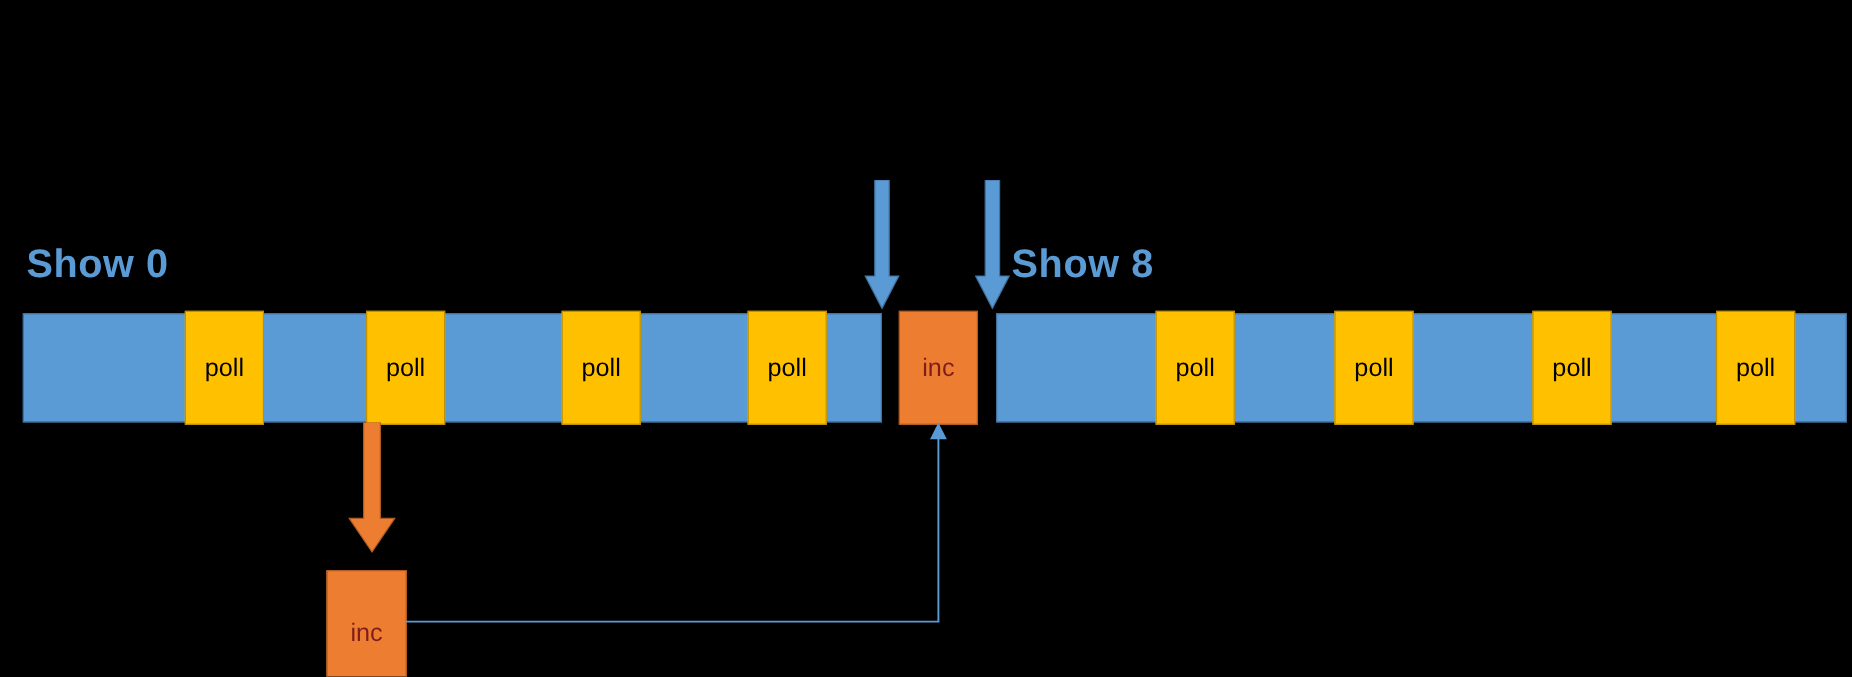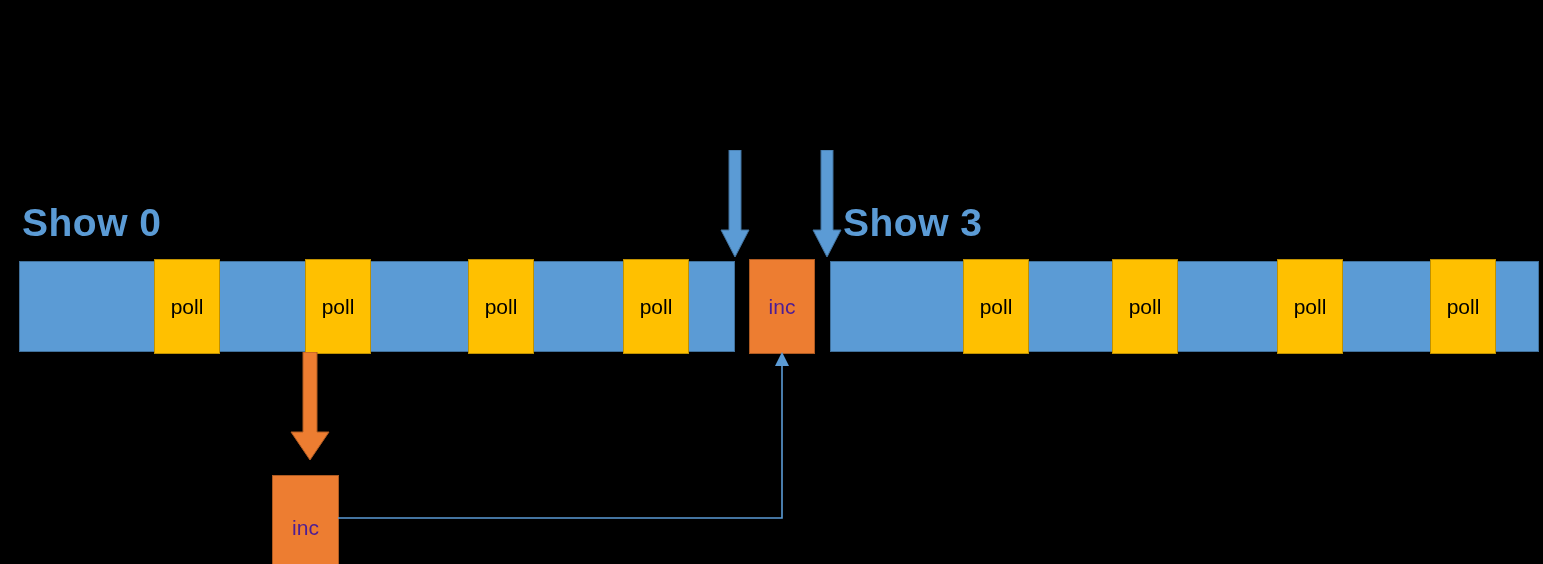--- a/index.html
+++ b/index.html
@@ -51,21 +51,21 @@
 
   
   .inc-block {
     position: absolute;
     background: #ED7D31;
     border: 1px solid #AE5A21;
     box-sizing: border-box;
     display: flex;
     align-items: center;
     justify-content: center;
-    color: #4c1d95;
+    color: #7f1d1d;
     font-size: 21px;
     font-family: "Liberation Sans", sans-serif;
     line-height: 1;
   }
   #inc-timeline {
     left: 749px;
     top: 259px;
     width: 66px;
     height: 95px;
   }
@@ -73,21 +73,21 @@
     left: 272px;
     top: 475px;
     width: 67px;
     height: 105px;
   }
 
   
   .show-label {
     position: absolute;
     color: #5B9BD5;
-    font-size: 39px;
+    font-size: 33px;
     font-weight: bold;
     font-family: "Liberation Sans", sans-serif;
     letter-spacing: 0.5px;
     white-space: nowrap;
     line-height: 1;
   }
   #show-label-0 { left: 22px;  top: 203px; }
   #show-label-1 { left: 843px; top: 203px; }
 
   
@@ -117,21 +117,21 @@
     width: 460px;
     height: 180px;
   }
 </style>
 </head>
 <body>
 
 <div id="canvas">
 
   <div class="show-label" id="show-label-0">Show 0</div>
-  <div class="show-label" id="show-label-1">Show 3</div>
+  <div class="show-label" id="show-label-1">Show 8</div>
 
   <svg class="frame-arrow" id="frame-arrow-0" viewBox="0 0 30 108">
     <polygon points="9,0 21,0 21,80 29,80 15,107 1,80 9,80" fill="#5B9BD5" stroke="#41719C" stroke-width="1"></polygon>
   </svg>
   <svg class="frame-arrow" id="frame-arrow-1" viewBox="0 0 30 108">
     <polygon points="9,0 21,0 21,80 29,80 15,107 1,80 9,80" fill="#5B9BD5" stroke="#41719C" stroke-width="1"></polygon>
   </svg>
 
   <div class="timeline" id="timeline-left"></div>
 

